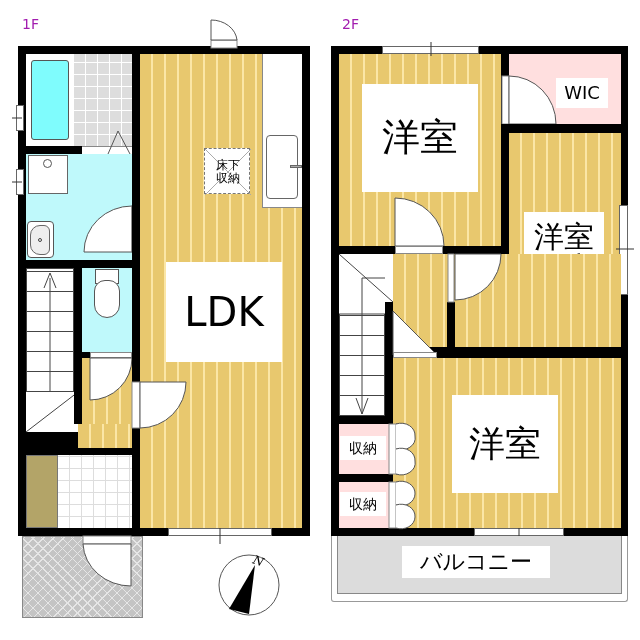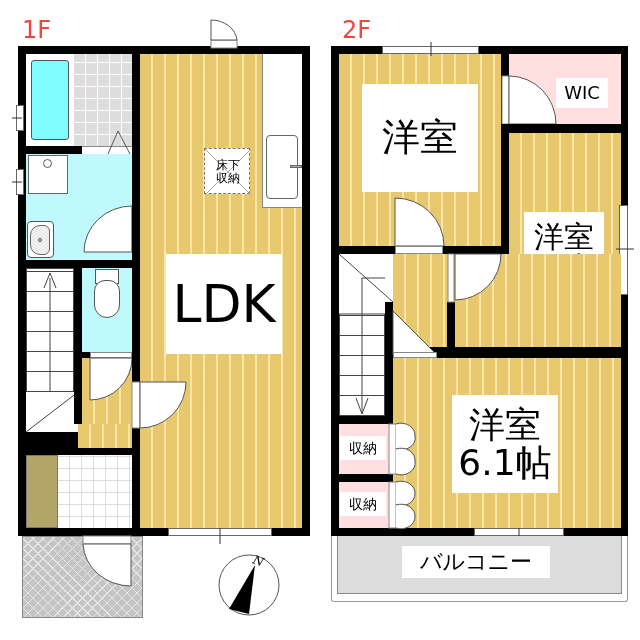--- a/index.html
+++ b/index.html
@@ -1,18 +1,18 @@
 <!DOCTYPE html>
 <html><head>
 <meta charset="utf-8">
 <style>
   html,body{margin:0;padding:0;background:#fff;}
   body{width:640px;height:640px;position:relative;overflow:hidden;font-family:"DejaVu Sans","Liberation Sans",sans-serif;}
   .abs{position:absolute;box-sizing:border-box;}
-  .floor-label{font-size:24px;color:#ef4444;letter-spacing:0px;}
+  .floor-label{font-size:14px;color:#a21caf;letter-spacing:0px;}
   .wood{background-color:#e8c86e;background-image:repeating-linear-gradient(90deg,transparent 0px,transparent 11px,#fbe6a6 11px,#fbe6a6 13px);}
   .wall{background:#000;}
   .aqua{background:#bff9fb;}
   .tub{background:#7ffcfd;border:1px solid #555;border-radius:3px;}
   .tile{background-color:#ddd;background-image:repeating-linear-gradient(0deg,transparent 0,transparent 11px,#fff 11px,#fff 12px),repeating-linear-gradient(90deg,transparent 0,transparent 11px,#fff 11px,#fff 12px);}
   .tile-white{background-color:#fff;background-image:repeating-linear-gradient(0deg,transparent 0,transparent 11px,#ddd 11px,#ddd 12px),repeating-linear-gradient(90deg,transparent 0,transparent 11px,#ddd 11px,#ddd 12px);}
   .pink{background:#ffdfdf;}
   .white{background:#fff;}
   .label-box{background:#fff;display:flex;align-items:center;justify-content:center;flex-direction:column;text-align:center;color:#000;line-height:1.05;}
   .window{background:#fff;border:1px solid #666;}
@@ -40,21 +40,21 @@
     <svg width="46" height="46">
         <line x1="0" y1="0" x2="46" y2="46" stroke="#aaa" stroke-width="1"></line>
         <line x1="46" y1="0" x2="0" y2="46" stroke="#aaa" stroke-width="1"></line>
       </svg>
     <div class="abs label-box" style="left:3px;top:4px;width:40px;height:38px;background:transparent;font-size:12px;">
       <span>床下</span>
       <span>収納</span>
     </div>
   </div>
 
-  <div class="abs label-box" style="left:166px;top:254px;width:116px;height:100px;font-size:52px;">
+  <div class="abs label-box" style="left:166px;top:262px;width:116px;height:100px;font-size:40px;">
     <span>LDK</span>
   </div>
 
   <div class="abs white" style="left:26px;top:54px;width:48px;height:92px;"></div>
   <div class="abs tub" style="left:31px;top:60px;width:38px;height:80px;"></div>
   <div class="abs tile" style="left:74px;top:54px;width:58px;height:92px;"></div>
 
   <div class="abs wall" style="left:26px;top:146px;width:56px;height:8px;"></div>
   <div class="abs white" style="left:82px;top:146px;width:50px;height:8px;border-top:1px solid #888;"></div>
   <svg width="640" height="640">
@@ -196,21 +196,20 @@
   <svg width="640" height="640">
       <path d="M393,311 L393,355 A44,44 0 0 0 437,355 Z" fill="#fff" stroke="#555" stroke-width="1"></path>
     </svg>
 
   <div class="abs wall" style="left:437px;top:347px;width:191px;height:9px;"></div>
   <div class="abs white" style="left:393px;top:352px;width:44px;height:6px;border:1px solid #888;"></div>
 
   <div class="abs wood" style="left:393px;top:358px;width:228px;height:170px;"></div>
   <div class="abs label-box" style="left:452px;top:395px;width:106px;height:98px;font-size:36px;">
     <span>洋室</span>
-    <span>6.1帖</span>
   </div>
 
   <div class="abs wall" style="left:331px;top:416px;width:62px;height:8px;"></div>
   <div class="abs pink" style="left:339px;top:424px;width:50px;height:50px;"></div>
   <div class="abs label-box" style="left:340px;top:436px;width:46px;height:24px;font-size:14px;">収納</div>
   <div class="abs wall" style="left:331px;top:474px;width:62px;height:8px;"></div>
   <div class="abs pink" style="left:339px;top:482px;width:50px;height:46px;"></div>
   <div class="abs label-box" style="left:340px;top:492px;width:46px;height:24px;font-size:14px;">収納</div>
   <svg width="640" height="640">
     <rect x="389" y="424" width="7" height="50" fill="#fff" stroke="#888"></rect>

